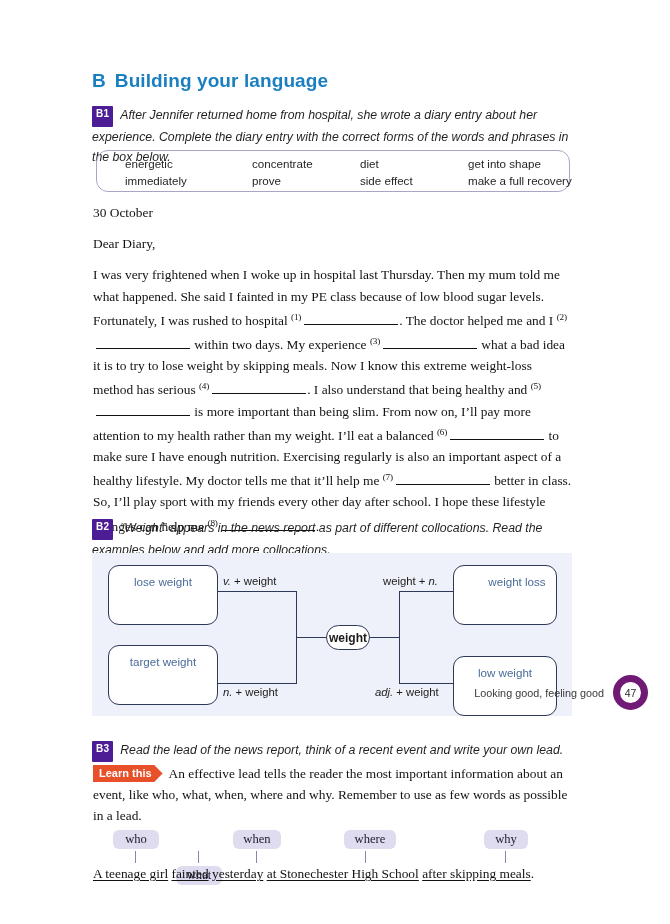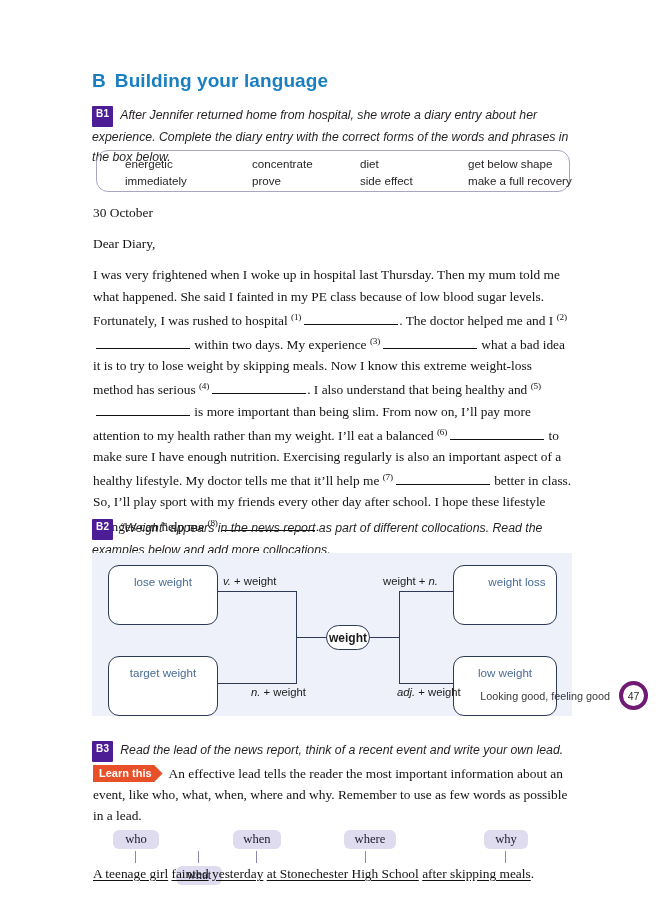--- a/index.html
+++ b/index.html
@@ -254,21 +254,21 @@
     display: flex;
     align-items: center;
     gap: 9px;
     font-family: "Liberation Sans", sans-serif;
     font-size: 10.8px;
     color: #3a3a3a;
   }
   .pagenum {
     width: 21px;
     height: 21px;
-    border: 4px solid #701a75;
+    border: 7px solid #701a75;
     border-radius: 50%;
     display: flex;
     align-items: center;
     justify-content: center;
     font-size: 10.5px;
     color: #2b2b2b;
   }
 </style>
 </head>
 <body>
@@ -281,21 +281,21 @@
 
   <div class="block-b1">
     <span class="task-badge">B1</span><span class="task-instr">After Jennifer returned home from hospital, she wrote a diary entry about her experience. Complete the diary entry with the correct forms of the words and phrases in the box below.</span>
   </div>
 
   <div class="wordbox">
     <div class="wordbox-grid">
       <span>energetic</span>
       <span>concentrate</span>
       <span>diet</span>
-      <span>get below shape</span>
+      <span>get into shape</span>
       <span>immediately</span>
       <span>prove</span>
       <span>side effect</span>
       <span>make a full recovery</span>
     </div>
   </div>
 
   <div class="diary">
     <p>30 October</p>
     <p>Dear Diary,</p>
@@ -314,44 +314,44 @@
     <div class="dg-line" style="left:204px; top:84px; width:31px; height:1.3px;"></div>
 
     <div class="dg-line" style="left:277px; top:84px; width:31px; height:1.3px;"></div>
     <div class="dg-line" style="left:307px; top:38px; width:1.3px; height:93px;"></div>
     <div class="dg-line" style="left:307px; top:38px; width:55px; height:1.3px;"></div>
     <div class="dg-line" style="left:307px; top:130px; width:55px; height:1.3px;"></div>
 
     <div class="dg-box" style="left:16px; top:6px; width:110px; height:60px;">
       <span>lose weight</span>
     </div>
-    <div class="dg-box" style="left:16px; top:97px; width:110px; height:60px;">
+    <div class="dg-box" style="left:16px; top:86px; width:110px; height:60px;">
       <span>target weight</span>
     </div>
     <div class="dg-box" style="left:361px; top:6px; width:104px; height:60px;padding-left:24px;">
       <span>weight loss</span>
     </div>
     <div class="dg-box" style="left:361px; top:97px; width:104px; height:60px;">
       <span>low weight</span>
     </div>
 
     <div class="dg-center" style="left:234px; top:72px; width:44px; height:25px;">
       <span>weight</span>
     </div>
 
     <div class="dg-label" style="left:131px; top:22px;">
       <i>v.</i> + weight
     </div>
-    <div class="dg-label" style="left:131px; top:133px;margin-left:28px;">
+    <div class="dg-label" style="left:131px; top:133px;">
       <i>n.</i> + weight
     </div>
     <div class="dg-label" style="left:291px; top:22px;">
       weight + <i>n.</i>
     </div>
-    <div class="dg-label" style="left:283px; top:133px;margin-left:22px;">
+    <div class="dg-label" style="left:283px; top:133px;">
       <i>adj.</i> + weight
     </div>
   </div>
 
   <div class="block-b3">
     <span class="task-badge">B3</span><span class="task-instr">Read the lead of the news report, think of a recent event and write your own lead.</span>
   </div>
 
   <div class="learn-para">
     <span class="learn-badge">Learn this</span><span>An effective lead tells the reader the most important information about an event, like who, what, when, where and why. Remember to use as few words as possible in a lead.</span>

